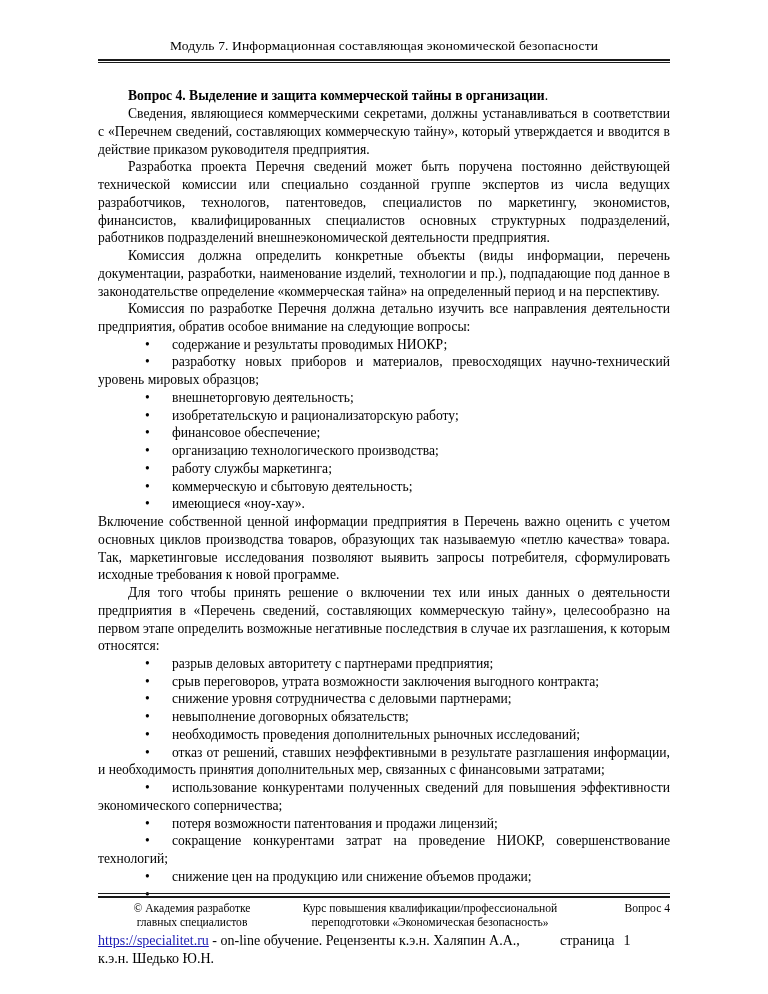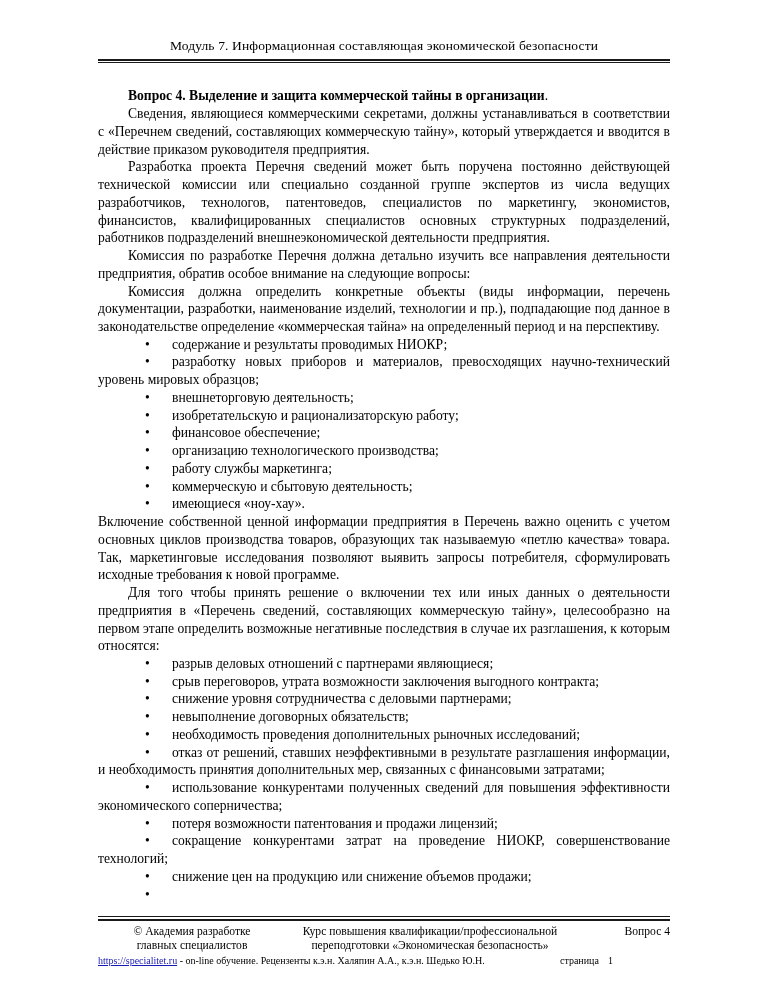--- a/index.html
+++ b/index.html
@@ -120,21 +120,21 @@
     width: 96px;
     flex: none;
     text-align: right;
     font-weight: normal;
     padding-left: 10px;
     box-sizing: border-box;
   }
   .footer-bottom {
     display: flex;
     align-items: flex-start;
-    font-size: 10px;
+    font-size: 14px;
     line-height: 1.28;
     margin-top: 1px;
     gap: 25px;
   }
   .footer-bottom-main {
     flex: 1 1 auto;
     text-align: left;
   }
   .footer-bottom-right {
     width: 120px;
@@ -160,40 +160,40 @@
     <div>Модуль 7. Информационная составляющая экономической безопасности</div>
   </div>
   <div class="header-rule"></div>
 
   <div class="body-content">
 
     <p class="para heading-para"><span class="q-title">Вопрос 4. Выделение и защита коммерческой тайны в организации</span><span>.</span></p>
 
     <p class="para">Сведения, являющиеся коммерческими секретами, должны устанавливаться в соответствии с «Перечнем сведений, составляющих коммерческую тайну», который утверждается и вводится в действие приказом руководителя предприятия.</p>
     <p class="para">Разработка проекта Перечня сведений может быть поручена постоянно действующей технической комиссии или специально созданной группе экспертов из числа ведущих разработчиков, технологов, патентоведов, специалистов по маркетингу, экономистов, финансистов, квалифицированных специалистов основных структурных подразделений, работников подразделений внешнеэкономической деятельности предприятия.</p>
+    <p class="para">Комиссия должна определить конкретные объекты (виды информации, перечень документации, разработки, наименование изделий, технологии и пр.), подпадающие под данное в законодательстве определение «коммерческая тайна» на определенный период и на перспективу.</p>
     <p class="para">Комиссия по разработке Перечня должна детально изучить все направления деятельности предприятия, обратив особое внимание на следующие вопросы:</p>
-    <p class="para">Комиссия должна определить конкретные объекты (виды информации, перечень документации, разработки, наименование изделий, технологии и пр.), подпадающие под данное в законодательстве определение «коммерческая тайна» на определенный период и на перспективу.</p>
 
     <ul class="bullets">
       <li><span class="bullet-dot">•</span><span class="li-text">содержание и результаты проводимых НИОКР;</span></li>
       <li><span class="bullet-dot">•</span><span class="li-text">разработку новых приборов и материалов, превосходящих научно-технический уровень мировых образцов;</span></li>
       <li><span class="bullet-dot">•</span><span class="li-text">внешнеторговую деятельность;</span></li>
       <li><span class="bullet-dot">•</span><span class="li-text">изобретательскую и рационализаторскую работу;</span></li>
       <li><span class="bullet-dot">•</span><span class="li-text">финансовое обеспечение;</span></li>
       <li><span class="bullet-dot">•</span><span class="li-text">организацию технологического производства;</span></li>
       <li><span class="bullet-dot">•</span><span class="li-text">работу службы маркетинга;</span></li>
       <li><span class="bullet-dot">•</span><span class="li-text">коммерческую и сбытовую деятельность;</span></li>
       <li><span class="bullet-dot">•</span><span class="li-text">имеющиеся «ноу-хау».</span></li>
     </ul>
 
     <p class="para cont">Включение собственной ценной информации предприятия в Перечень важно оценить с учетом основных циклов производства товаров, образующих так называемую «петлю качества» товара. Так, маркетинговые исследования позволяют выявить запросы потребителя, сформулировать исходные требования к новой программе.</p>
     <p class="para">Для того чтобы принять решение о включении тех или иных данных о деятельности предприятия в «Перечень сведений, составляющих коммерческую тайну», целесообразно на первом этапе определить возможные негативные последствия в случае их разглашения, к которым относятся:</p>
 
     <ul class="bullets">
-      <li><span class="bullet-dot">•</span><span class="li-text">разрыв деловых отношений с партнерами являющиеся;</span></li>
+      <li><span class="bullet-dot">•</span><span class="li-text">разрыв деловых авторитету с партнерами предприятия;</span></li>
       <li><span class="bullet-dot">•</span><span class="li-text">срыв переговоров, утрата возможности заключения выгодного контракта;</span></li>
       <li><span class="bullet-dot">•</span><span class="li-text">снижение уровня сотрудничества с деловыми партнерами;</span></li>
       <li><span class="bullet-dot">•</span><span class="li-text">невыполнение договорных обязательств;</span></li>
       <li><span class="bullet-dot">•</span><span class="li-text">необходимость проведения дополнительных рыночных исследований;</span></li>
       <li><span class="bullet-dot">•</span><span class="li-text">отказ от решений, ставших неэффективными в результате разглашения информации, и необходимость принятия дополнительных мер, связанных с финансовыми затратами;</span></li>
       <li><span class="bullet-dot">•</span><span class="li-text">использование конкурентами полученных сведений для повышения эффективности экономического соперничества;</span></li>
       <li><span class="bullet-dot">•</span><span class="li-text">потеря возможности патентования и продажи лицензий;</span></li>
       <li><span class="bullet-dot">•</span><span class="li-text">сокращение конкурентами затрат на проведение НИОКР, совершенствование технологий;</span></li>
       <li><span class="bullet-dot">•</span><span class="li-text">снижение цен на продукцию или снижение объемов продажи;</span></li>
       <li><span class="bullet-dot">•</span></li>

